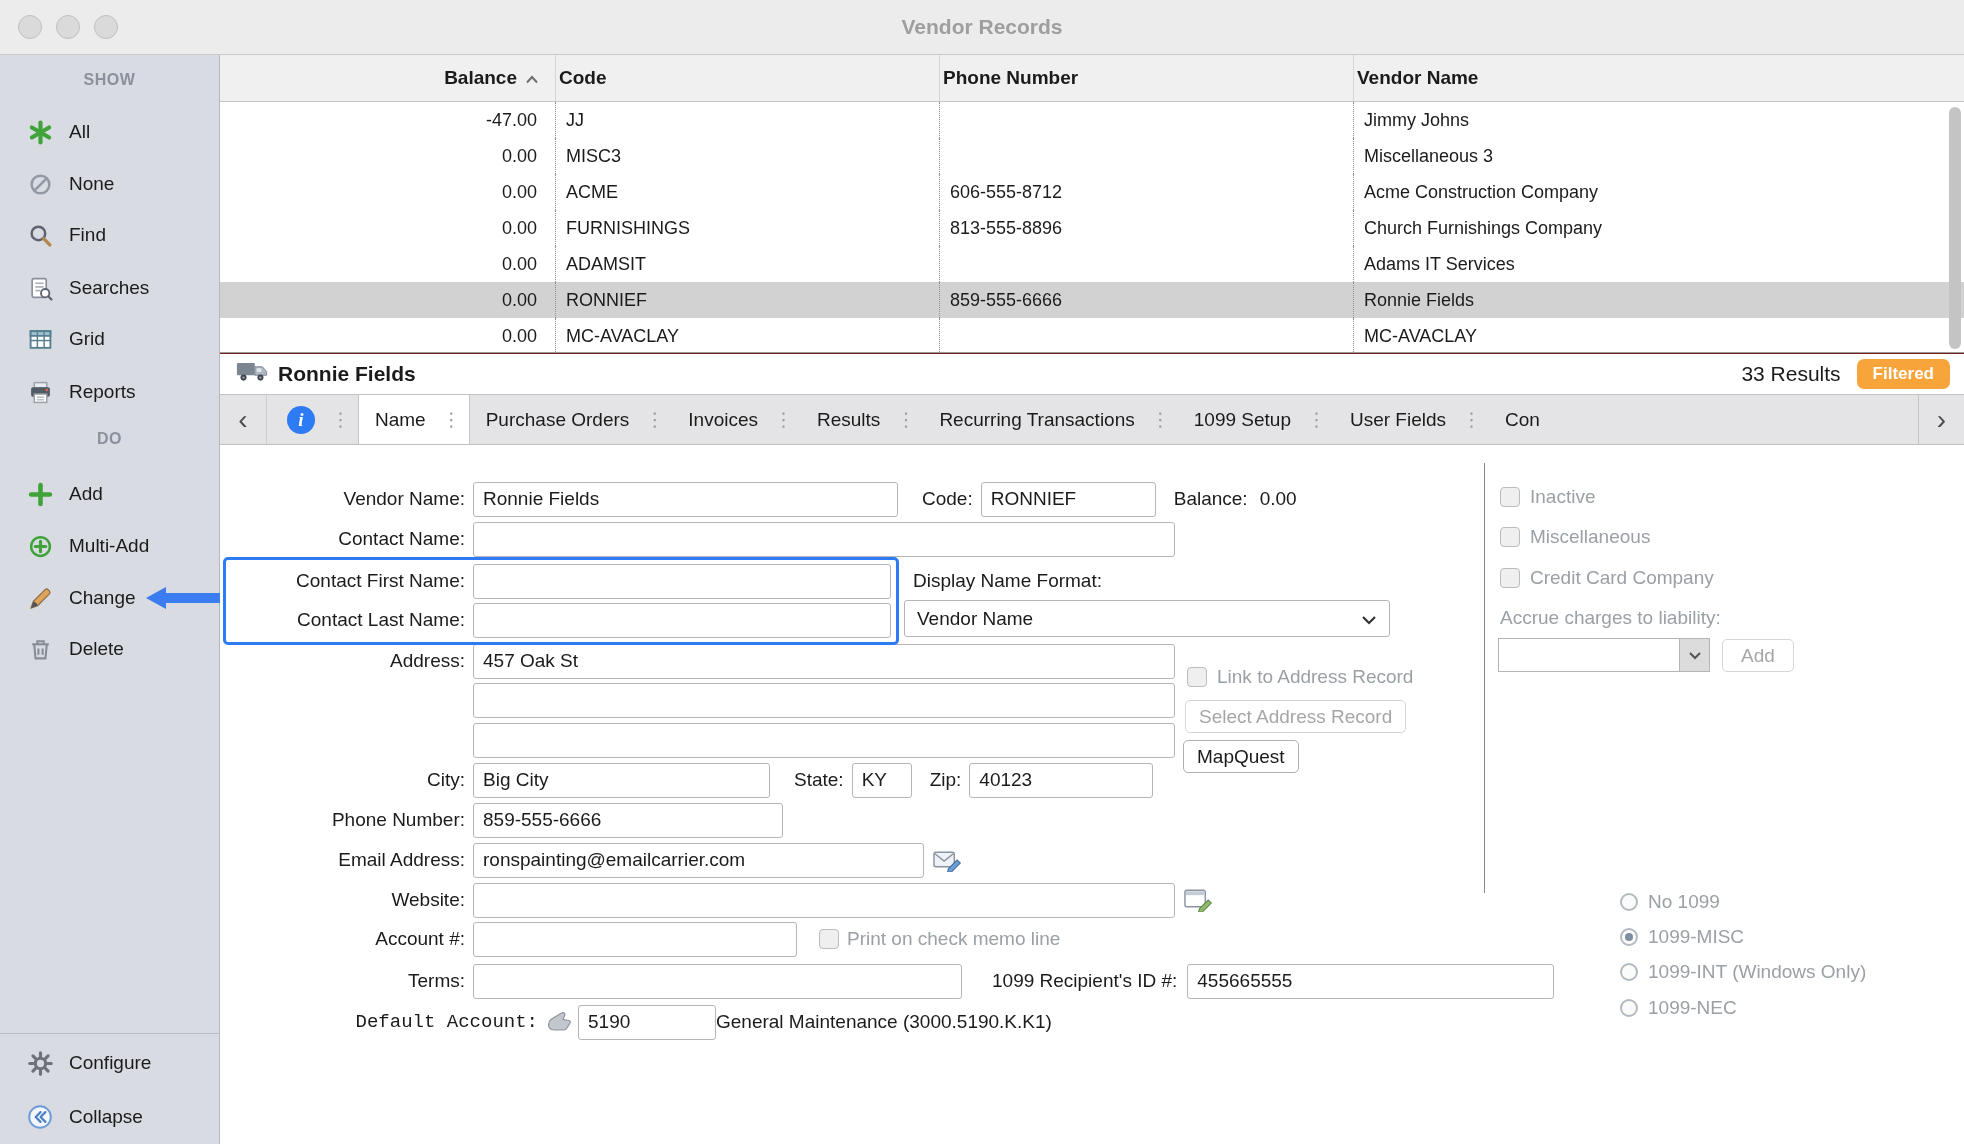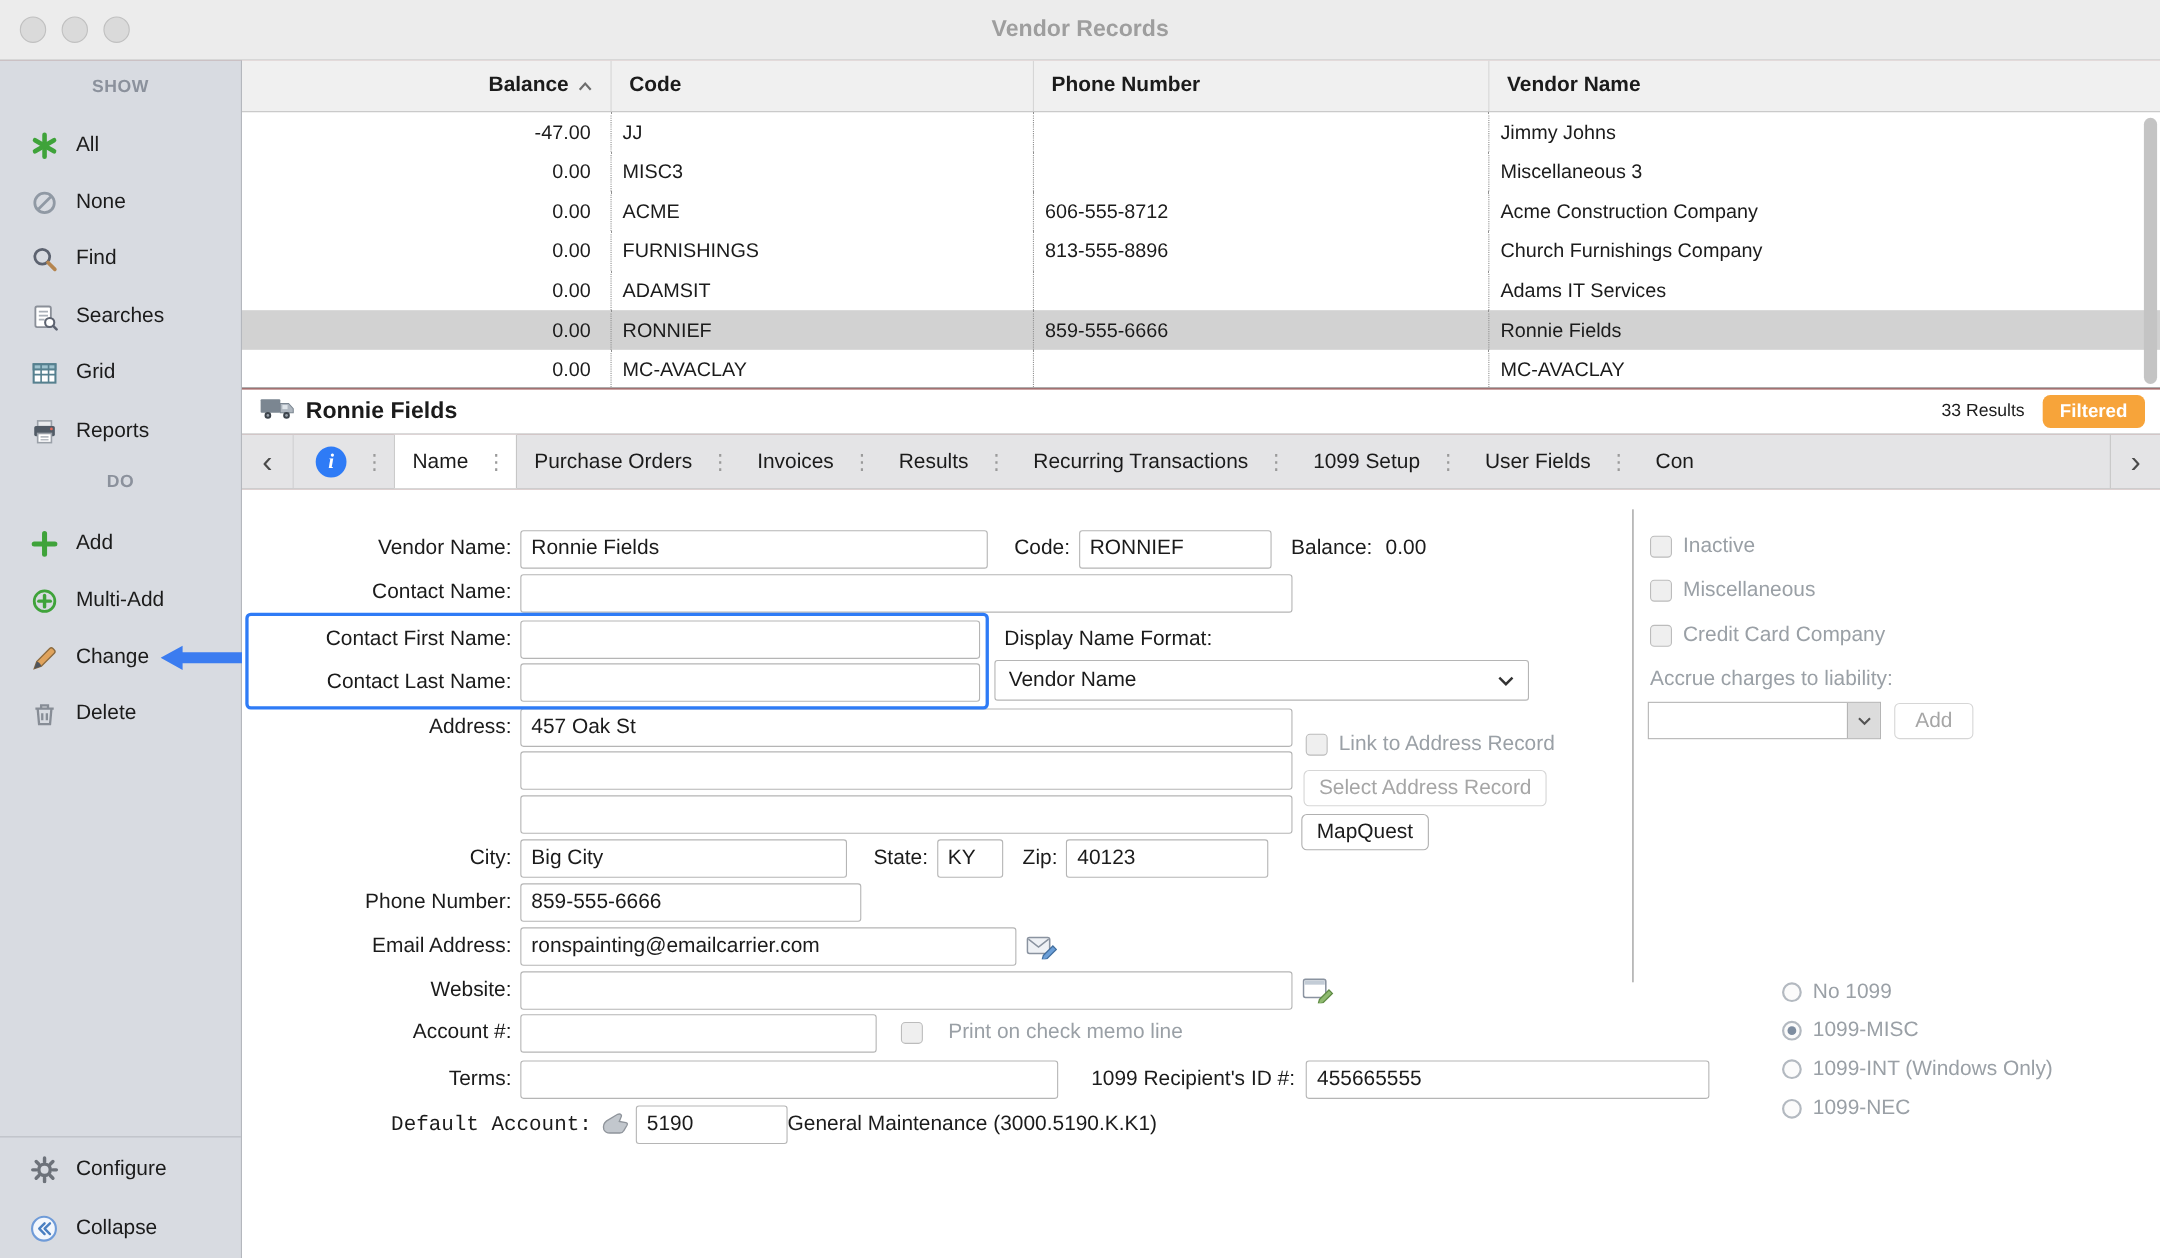--- a/index.html
+++ b/index.html
@@ -33,35 +33,35 @@
     font-size:19px; cursor:default;
   }
   .side-icon { width:28px; height:28px; flex:0 0 28px; display:flex; align-items:center; justify-content:center; }
   .side-divider { position:absolute; left:0; width:100%; border-top:1px solid #b9bcc2; }
   
   .vtable { position:absolute; left:220px; top:55px; right:0; height:298px; background:#fff; border-bottom:1px solid #9a9a9a; overflow:hidden; }
   .t-head {
     display:grid; grid-template-columns:335px 384px 414px 1fr; height:47px;
     background:#f0f0f0; border-bottom:1px solid #c6c6c6; font-weight:bold; font-size:19px;
   }
-  .h-cell { display:flex; align-items:center; padding-left:16px; border-left:1px solid #d6d6d6; gap:8px; }
+  .h-cell { display:flex; align-items:center; padding-left:3px; border-left:1px solid #d6d6d6; gap:8px; }
   .h-cell:first-child { border-left:none; justify-content:flex-end; padding-right:16px; }
   .t-row { display:grid; grid-template-columns:335px 384px 414px 1fr; height:36px; font-size:18px; }
   .t-row.selected { background:#d2d2d2; }
   .cell { display:flex; align-items:center; padding-left:10px; border-left:1px dotted #8f8f8f; overflow:hidden; white-space:nowrap; }
   .cell.balance { border-left:none; justify-content:flex-end; padding-right:18px; }
   .vscroll { position:absolute; right:3px; top:52px; width:12px; height:242px; background:#c4c4c4; border-radius:6px; }
   
   .rec-head {
     position:absolute; left:220px; top:354px; right:0; height:41px; background:#fff;
     border-bottom:1px solid #c2c2c2; display:flex; align-items:center; padding:0 14px 0 16px;
   }
   .rec-name { font-weight:bold; font-size:21px; margin-left:10px; }
   .rec-right { margin-left:auto; display:flex; align-items:center; gap:16px; }
-  .results { font-size:16px; }
+  .results { font-size:21px; }
   .badge { background:#f7a43a; color:#fff; font-weight:bold; font-size:17px; padding:5px 16px; border-radius:7px; }
   
   .tabbar {
     position:absolute; left:220px; top:395px; right:0; height:50px;
     background:#e4e4e6; border-bottom:1px solid #bfbfbf; display:flex; align-items:stretch;
   }
   .tab-nav { width:46px; display:flex; align-items:center; justify-content:center; color:#4a4a4a; font-size:28px; }
   .tab-nav.right { position:absolute; right:0; top:0; bottom:0; border-left:1px solid #c6c6c6; }
   .tabs { display:flex; align-items:stretch; overflow:hidden; width:calc(100% - 47px); }
   .tab { display:flex; align-items:center; padding-left:16px; white-space:nowrap; font-size:19px; }
@@ -492,21 +492,21 @@
             <rect x="2" y="3" width="19" height="4" fill="#c3ccd6"></rect>
             <path d="M16 21 l9-9 3.2 3.2 -9 9 -4.4 1.2 z" fill="#8fba6f" stroke="#5e8a44" stroke-width="1.2"></path>
           </svg>
       </span>
     </div>
 
     <div class="frow" style="top:476px">
       <span class="flabel">Account #:</span>
       <input class="tbox" style="width: 324px;" value="">
       <span class="cb" style="margin-left:22px"></span>
-      <span class="gray" style="margin-left:23px">Print on check memo line</span>
+      <span class="gray" style="margin-left:8px">Print on check memo line</span>
     </div>
 
     <div class="frow" style="top:518px">
       <span class="flabel">Terms:</span>
       <input class="tbox" style="width: 489px;" value="">
       <span style="margin-left:30px">1099 Recipient's ID #:</span>
       <input class="tbox" style="width: 367px; margin-left: 10px;" value="455665555">
     </div>
 
     <div class="frow" style="top:559px">

